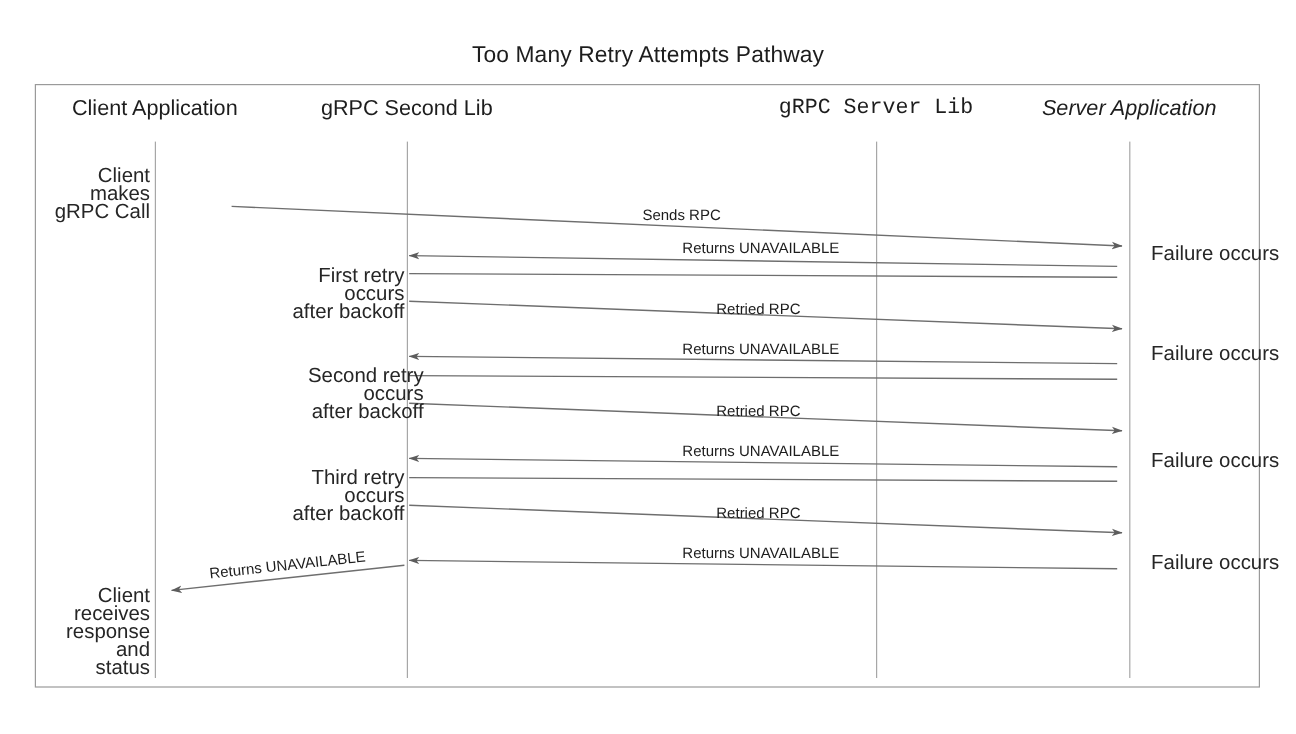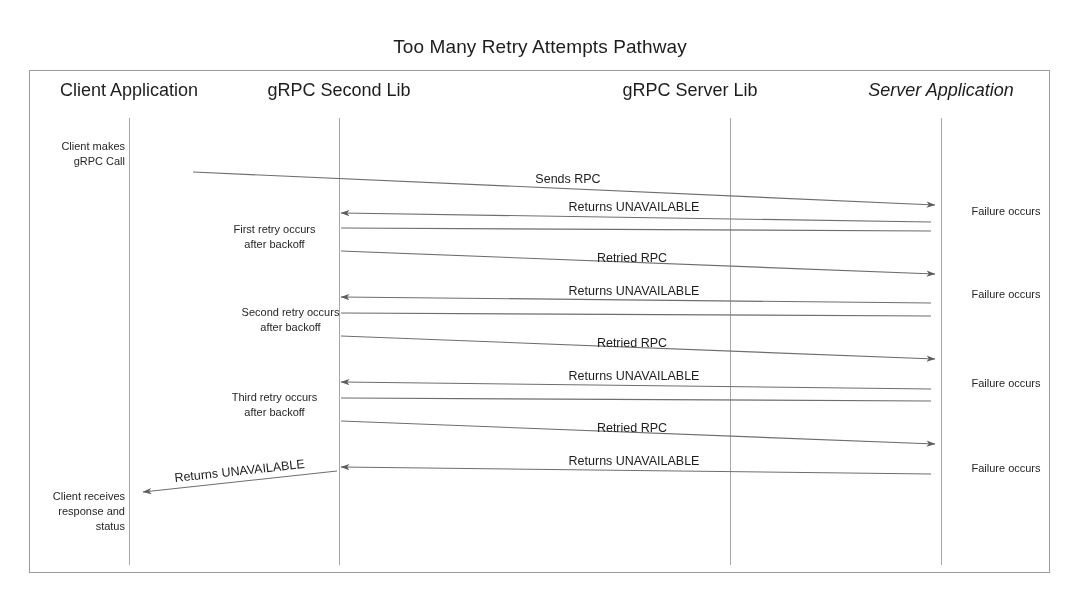--- a/index.html
+++ b/index.html
@@ -49,48 +49,48 @@
   }
   .actor-label {
     position: absolute;
     font-size: 18px;
     color: #1d1d1d;
     white-space: nowrap;
     transform: translateX(-50%);
   }
   .side-note {
     position: absolute;
-    font-size: 11px;
+    font-size: 17px;
     line-height: 15px;
     color: #262626;
     white-space: pre-line;
   }
   .note-right { text-align: right; }
-  .note-left  { text-align: center; }
+  .note-left  { text-align: right; }
   svg text {
     font-family: "Liberation Sans", sans-serif;
     fill: #1d1d1d;
   }
   .msg-label {
     font-size: 12.5px;
   }
 </style>
 </head>
 <body>
 
 <div id="canvas">
 
   <div class="diagram-title">Too Many Retry Attempts Pathway</div>
 
   <div class="frame"></div>
 
   <div id="actor-labels">
       <div class="actor-label" style="left: 129px; top: 80px;">Client Application</div>
       <div class="actor-label" style="left: 339px; top: 80px;">gRPC Second Lib</div>
-      <div class="actor-label" style="left: 690px; top: 80px;">gRPC Server Lib</div>
+      <div class="actor-label" style="left: 730px; top: 80px; font-family: Liberation Mono, monospace;">gRPC Server Lib</div>
       <div class="actor-label" style="left: 941px; top: 80px; font-style: italic;">Server Application</div>
     </div>
   <div id="lifelines">
       <div class="lifeline" style="left: 129px; top: 118px; height: 447px;"></div>
       <div class="lifeline" style="left: 339px; top: 118px; height: 447px;"></div>
       <div class="lifeline" style="left: 730px; top: 118px; height: 447px;"></div>
       <div class="lifeline" style="left: 941px; top: 118px; height: 447px;"></div>
     </div>
 
   <svg id="messages-svg" width="1080" height="612" style="position:absolute;left:0;top:0;">

